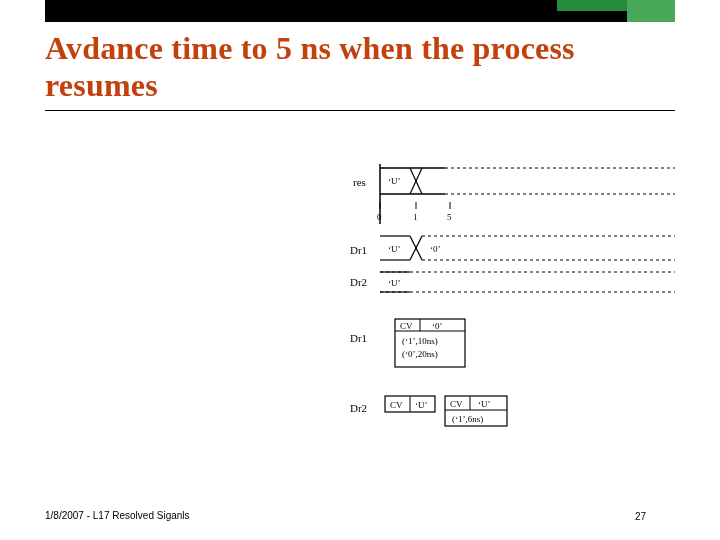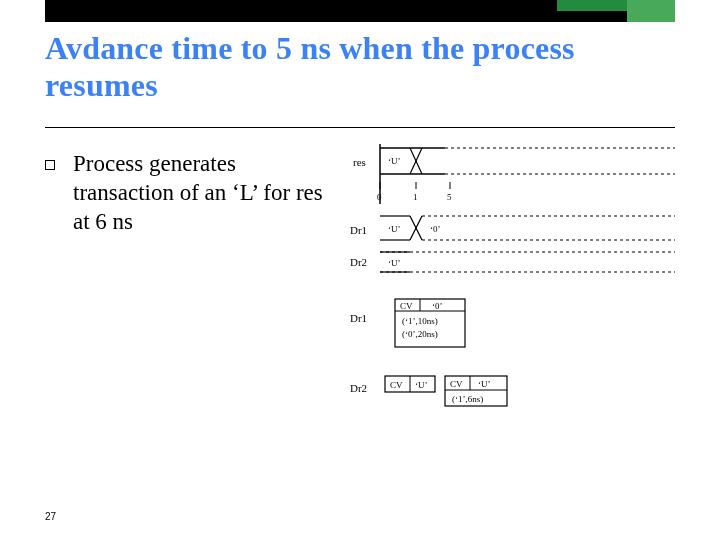--- a/index.html
+++ b/index.html
@@ -30,24 +30,24 @@
     position: absolute;
     top: 0; right: 0; width: 48px; height: 22px;
     background: #49a95b;
   }
   .title {
     position: absolute;
     top: 30px;
     left: 45px;
     right: 45px;
     font-size: 32px;
-    color: #3b82f6;
+    color: #c2410c;
     line-height: 1.15;
     border-bottom: 1.5px solid #000;
-    padding-bottom: 23px;
+    padding-bottom: 6px;
     letter-spacing: 0.2px;
   }
   .content {
     position: absolute;
     top: 150px;
     left: 45px;
     width: 290px;
   }
   .bullet {
     display: flex;
@@ -61,21 +61,21 @@
     margin-right: 18px;
     flex: 0 0 auto;
   }
   .bullet-text {
     font-size: 23px;
     line-height: 1.25;
     color: #000;
   }
   .diagram {
     position: absolute;
-    top: 144px;
+    top: 164px;
     left: 350px;
     width: 330px;
     height: 300px;
     font-family: "Times New Roman", Times, serif;
   }
   .diagram svg { width: 100%; height: 100%; }
   .footer {
     position: absolute;
     bottom: 18px;
     left: 45px;
@@ -98,24 +98,20 @@
 
 <div class="topbar">
   <div class="topbar-main"></div>
   <div class="topbar-seg1"></div>
   <div class="topbar-seg2"></div>
 </div>
 
 <h1 class="title">Avdance time to 5 ns when the process resumes</h1>
 
 <div class="content">
-  <div class="bullet">
-    <span class="bullet-marker"></span>
-    <span class="bullet-text">Process generates transaction of an ‘L’ for res at 6 ns</span>
-  </div>
 </div>
 
 <div class="diagram">
 <svg viewBox="0 0 330 300">
 
   <text class="dlabel" x="3" y="22">res</text>
 
   <line x1="30" y1="0" x2="30" y2="60" stroke="#000" stroke-width="1.5"></line>
 
   <line x1="30" y1="4" x2="95" y2="4" stroke="#000" stroke-width="1.3"></line>
@@ -174,14 +170,15 @@
   <rect x="95" y="232" width="62" height="30" fill="none" stroke="#000" stroke-width="1.2"></rect>
   <line x1="120" y1="232" x2="120" y2="246" stroke="#000"></line>
   <line x1="95" y1="246" x2="157" y2="246" stroke="#000"></line>
   <text class="dsmall" x="100" y="243">CV</text>
   <text class="dsmall" x="128" y="243">‘U’</text>
   <text class="dsmall" x="102" y="258">(‘1’,6ns)</text>
 </svg>
 </div>
 
 <div class="footer">
+  <div class="left">1/8/2007 - L17 Resolved Siganls</div>
   <div class="right">27</div>
 </div>
 
 </body></html>

